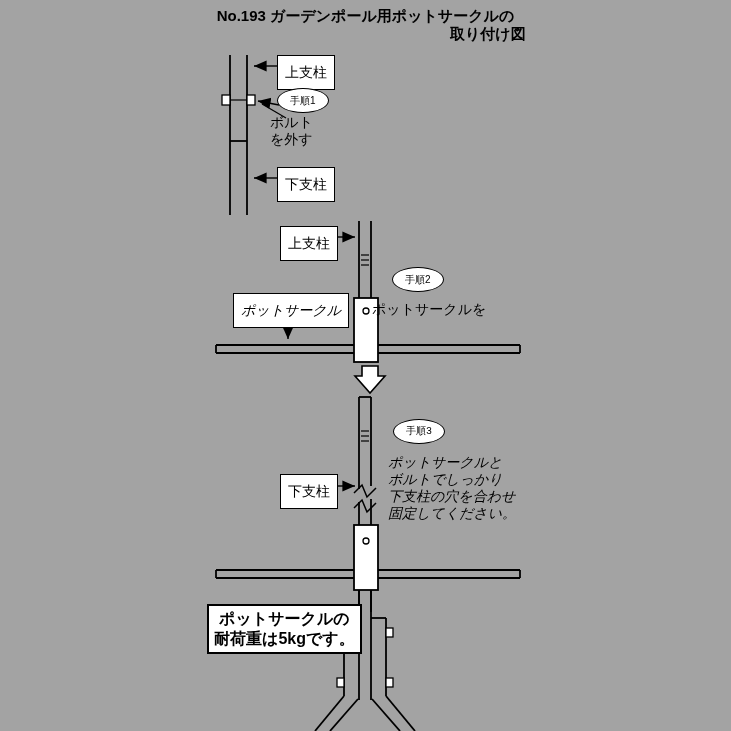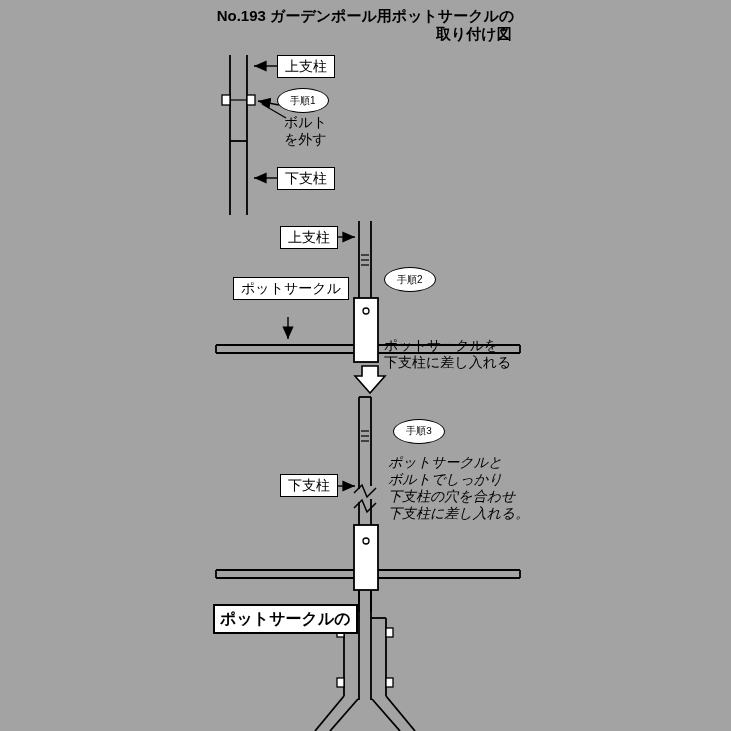--- a/index.html
+++ b/index.html
@@ -2,22 +2,22 @@
 <html><head>
 <meta charset="utf-8">
 <style>
   * { margin:0; padding:0; box-sizing:border-box; }
   html,body { background:#fff; }
   body { font-family:"Liberation Sans","DejaVu Sans",sans-serif; color:#000; }
   .page { position:relative; width:731px; height:731px; background:#a3a3a3; overflow:hidden; }
   .abs { position:absolute; }
   .title-line { font-weight:bold; font-size:15px; white-space:nowrap; }
   .title-1 { left:0; width:731px; top:7px; text-align:center; }
-  .title-2 { left:436px; top:25px; }
-  .boxed { border:1.5px solid #000; background:#fff; padding:2px 7px; font-size:14px; line-height:17px; white-space:nowrap; }
+  .title-2 { left:450px; top:25px; }
+  .boxed { border:1.5px solid #000; background:#fff; padding:8px 7px; font-size:14px; line-height:17px; white-space:nowrap; }
   .badge { border:1.5px solid #000; background:#fff; border-radius:50%; padding:3px 12px; font-size:10px; line-height:17px; white-space:nowrap; }
   .note { font-size:14px; line-height:17px; white-space:nowrap; }
   .big-note { border:2px solid #000; background:#fff; padding:3px 5px; font-size:16px; font-weight:bold; line-height:20px; white-space:nowrap; text-align:center; }
   svg.linework { position:absolute; left:0; top:0; }
 </style>
 </head>
 <body>
 
 <div class="page">
 
@@ -97,40 +97,40 @@
       <line x1="386" y1="696" x2="415" y2="731"></line>
       <line x1="372" y1="699" x2="400" y2="731"></line>
     </g>
   </svg>
 
   <div class="abs title-line title-1">No.193 ガーデンポール用ポットサークルの</div>
   <div class="abs title-line title-2">取り付け図</div>
 
   <div class="abs boxed" style="left:277px; top:55px;">上支柱</div>
   <div class="abs badge" style="left:277px; top:88px;">手順1</div>
-  <div class="abs note" style="left:284px; top:114px;">
+  <div class="abs note" style="left:270px; top:114px;">
     <div>ボルト</div>
     <div>を外す</div>
   </div>
   <div class="abs boxed" style="left:277px; top:167px;">下支柱</div>
 
   <div class="abs boxed" style="left:280px; top:226px;">上支柱</div>
-  <div class="abs badge" style="left:384px; top:267px;">手順2</div>
-  <div class="abs boxed" style="left:233px; top:277px;">ポットサークル</div>
-  <div class="abs note" style="left:384px; top:301px;margin-top:36px;">
+  <div class="abs badge" style="left:392px; top:267px;">手順2</div>
+  <div class="abs boxed" style="left:233px; top:293px;font-style:italic;">ポットサークル</div>
+  <div class="abs note" style="left:372px; top:301px;">
     <div>ポットサークルを</div>
-    <div>下支柱に差し入れる</div>
   </div>
 
   <div class="abs badge" style="left:393px; top:419px;font-family:Liberation Mono, monospace;">手順3</div>
   <div class="abs note" style="left:388px; top:454px;font-style:italic;">
     <div>ポットサークルと</div>
     <div>ボルトでしっかり</div>
     <div>下支柱の穴を合わせ</div>
-    <div>下支柱に差し入れる。</div>
+    <div>固定してください。</div>
   </div>
   <div class="abs boxed" style="left:280px; top:474px;">下支柱</div>
 
-  <div class="abs big-note" style="left:213px; top:604px;">
+  <div class="abs big-note" style="left:207px; top:604px;">
     <div>ポットサークルの</div>
+    <div>耐荷重は5kgです。</div>
   </div>
 
 </div>
 
 </body></html>

